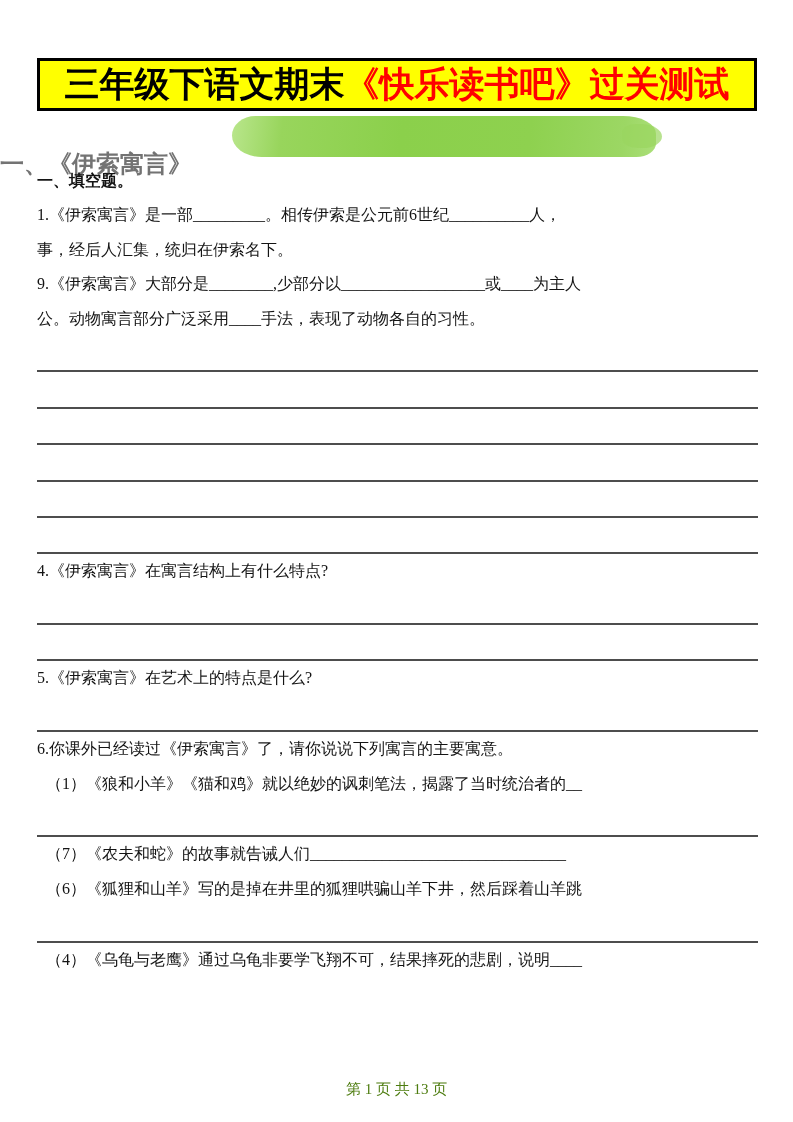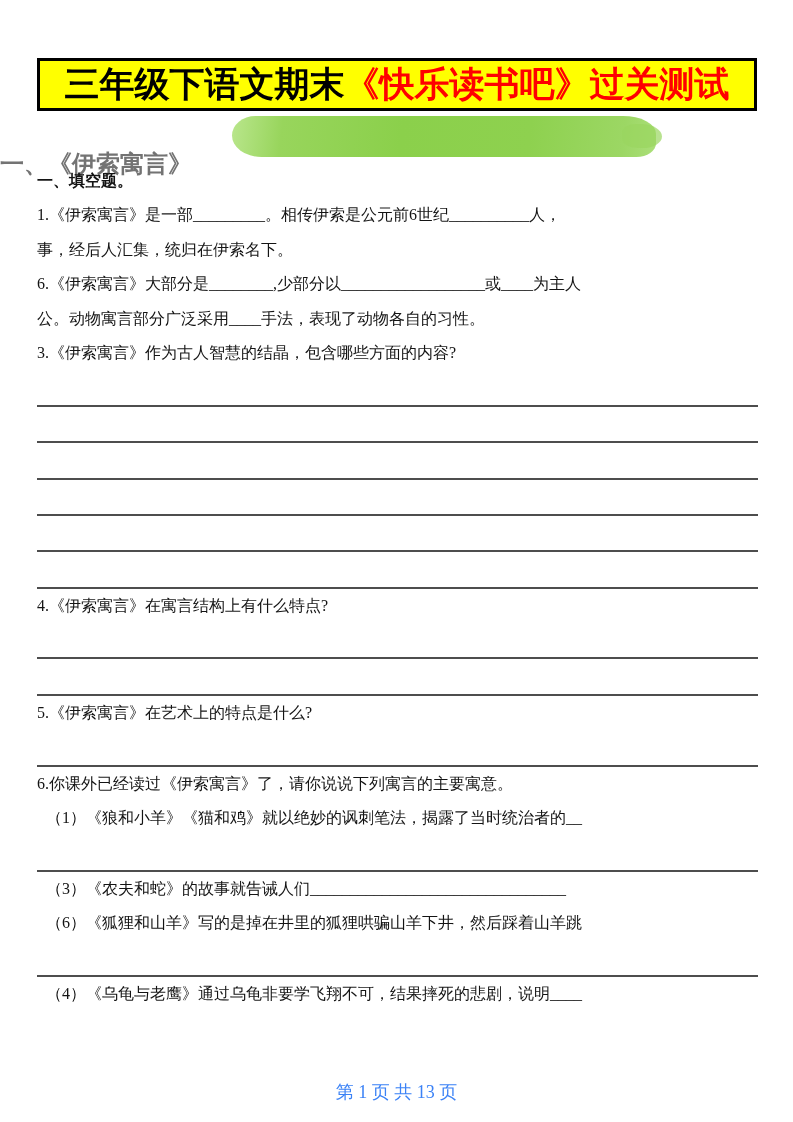--- a/index.html
+++ b/index.html
@@ -84,22 +84,22 @@
     height: 34.4px;
     border-bottom: 2px solid #4d4d4d;
   }
 
   
   .footer {
     position: absolute;
     left: 0; top: 1080px;
     width: 793px;
     text-align: center;
-    font-size: 18px;
-    color: #3b82f6;
+    font-size: 15px;
+    color: #4d7c0f;
   }
 </style>
 </head>
 <body style="--title-bg: #ffff00; --title-red: #ff0000;">
 
 <div class="page">
 
   <div class="title-banner">
     <span class="title-main">三年级下语文期末</span>
       <span class="title-highlight">《快乐读书吧》过关测试</span>
@@ -109,42 +109,41 @@
     <div class="brush-stroke"></div>
     <div class="subtitle-text">一、《伊索寓言》</div>
   </div>
 
   <div class="content">
     <div class="row bold">一、填空题。</div>
 
     <div class="row">1.《伊索寓言》是一部_________。相传伊索是公元前6世纪__________人，</div>
     <div class="row">事，经后人汇集，统归在伊索名下。</div>
 
-    <div class="row">6.《伊索寓言》大部分是________,少部分以__________________或____为主人</div>
+    <div class="row">9.《伊索寓言》大部分是________,少部分以__________________或____为主人</div>
     <div class="row">公。动物寓言部分广泛采用____手法，表现了动物各自的习性。</div>
 
-    <div class="row">3.《伊索寓言》作为古人智慧的结晶，包含哪些方面的内容?</div>
     <div class="answer-line"></div>
     <div class="answer-line"></div>
     <div class="answer-line"></div>
     <div class="answer-line"></div>
     <div class="answer-line"></div>
     <div class="answer-line"></div>
 
     <div class="row">4.《伊索寓言》在寓言结构上有什么特点?</div>
     <div class="answer-line"></div>
     <div class="answer-line"></div>
 
     <div class="row">5.《伊索寓言》在艺术上的特点是什么?</div>
     <div class="answer-line"></div>
 
     <div class="row">6.你课外已经读过《伊索寓言》了，请你说说下列寓言的主要寓意。</div>
     <div class="row indent">（1）《狼和小羊》《猫和鸡》就以绝妙的讽刺笔法，揭露了当时统治者的__</div>
     <div class="answer-line"></div>
-    <div class="row indent">（3）《农夫和蛇》的故事就告诫人们________________________________</div>
+    <div class="row indent">（7）《农夫和蛇》的故事就告诫人们________________________________</div>
     <div class="row indent">（6）《狐狸和山羊》写的是掉在井里的狐狸哄骗山羊下井，然后踩着山羊跳</div>
     <div class="answer-line"></div>
     <div class="row indent">（4）《乌龟与老鹰》通过乌龟非要学飞翔不可，结果摔死的悲剧，说明____</div>
   </div>
 
   <div class="footer">第 1 页 共 13 页</div>
 
 </div>
 
 </body></html>

